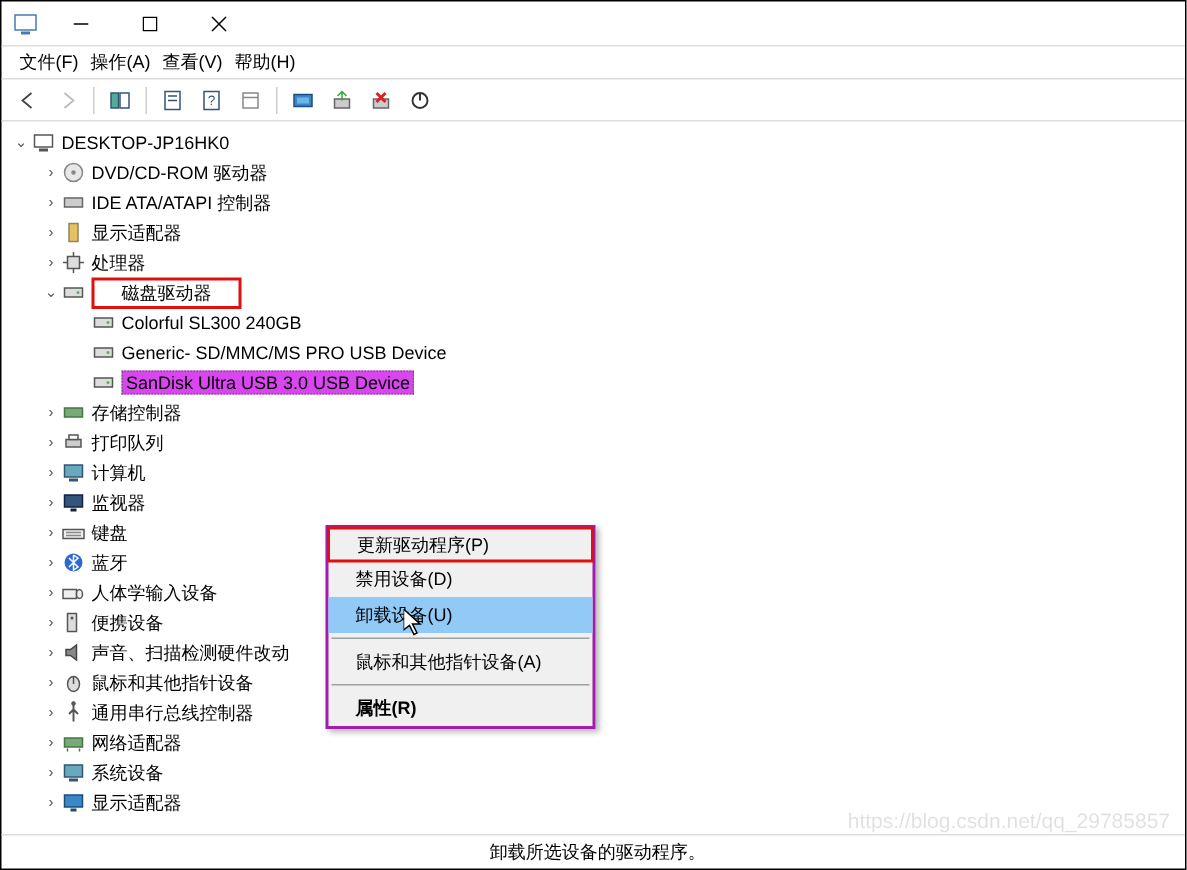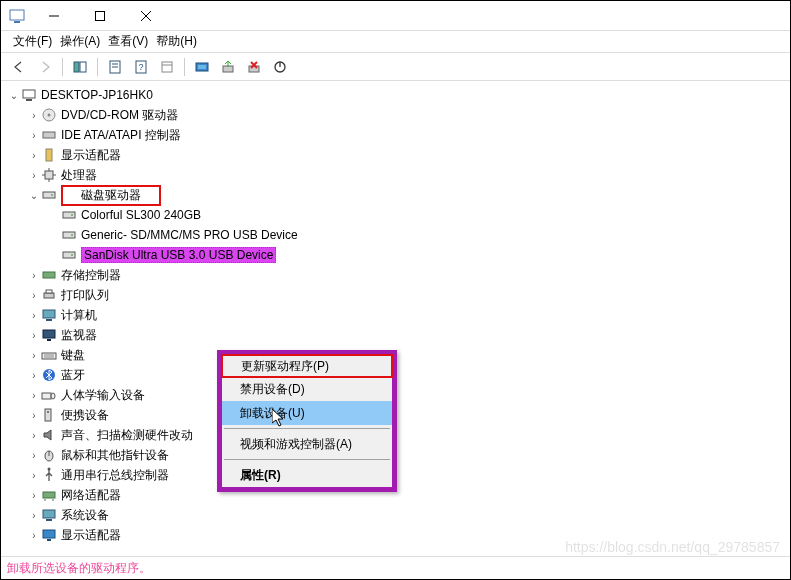--- a/index.html
+++ b/index.html
@@ -14,27 +14,27 @@
 .menu-item { cursor: pointer; padding: 2px 4px; }
 .toolbar { height: 28px; display: flex; align-items: center; padding-left: 6px; gap: 2px; border-bottom: 1px solid #ddd; }
 .tb-btn { width: 24px; height: 22px; display: flex; align-items: center; justify-content: center; cursor: pointer; border: 1px solid transparent; }
 .tb-sep { width: 1px; height: 18px; background: #ccc; margin: 0 3px; }
 .content { flex: 1; overflow: auto; padding: 4px 2px; position: relative; border-bottom: 1px solid #ddd; }
 .tree-row { display: flex; align-items: center; height: 20px; white-space: nowrap; cursor: default; }
 .expander { width: 14px; text-align: center; color: #555; cursor: pointer; font-size: 10px; }
 .node-icon { width: 16px; height: 16px; margin-right: 4px; display: inline-flex; align-items: center; justify-content: center; }
 .selected { background: #d946ef; border: 1px dotted #666; padding: 0 2px; }
 .highlight-red { border: 2px solid #e01010; padding: 0 18px; }
-.ctx-menu { position: absolute; left: 216px; top: 269px; width: 180px; background: #f0f0f0; border: 5px solid #a21caf; box-shadow: 2px 2px 4px rgba(0,0,0,0.3); z-index: 100; }
+.ctx-menu { position: absolute; left: 216px; top: 269px; width: 180px; background: #f0f0f0; border: 2px solid #a21caf; box-shadow: 2px 2px 4px rgba(0,0,0,0.3); z-index: 100; }
 .ctx-item { height: 24px; display: flex; align-items: center; padding-left: 18px; cursor: pointer; }
 .ctx-item.hovered { background: #91c9f7; }
 .ctx-item.highlighted { border: 2px solid #e01010; height: 24px; margin: -1px; }
 .ctx-sep { height: 1px; background: #a0a0a0; margin: 3px 2px; }
 .ctx-cursor { position: absolute; left: 50px; top: 54px; pointer-events: none; z-index: 101; }
-.statusbar { height: 22px; display: flex; align-items: center; padding-left: 6px; font-size: 12px; color: #ec4899; }
+.statusbar { height: 22px; display: flex; align-items: center; padding-left: 6px; font-size: 12px; color: #000000; justify-content: center; }
 .watermark { position: absolute; right: 10px; bottom: 24px; color: rgba(0,0,0,0.12); font-size: 14px; pointer-events: none; }
 </style>
 </head>
 <body>
 
 <div class="window">
 
   <div class="titlebar">
     <span class="titlebar-icon">
       <svg width="16" height="16" viewBox="0 0 16 16">
@@ -392,21 +392,21 @@
           <span>更新驱动程序(P)</span>
         </div>
       <div class="ctx-item">
           <span>禁用设备(D)</span>
         </div>
       <div class="ctx-item hovered">
           <span>卸载设备(U)</span>
         </div>
       <div class="ctx-sep"></div>
       <div class="ctx-item">
-          <span>视频和游戏控制器(A)</span>
+          <span>鼠标和其他指针设备(A)</span>
         </div>
       <div class="ctx-sep"></div>
       <div class="ctx-item" style="font-weight:bold">
           <span>属性(R)</span>
         </div>
       <svg class="ctx-cursor" width="16" height="20">
           <path d="M0 0 L0 14 L4 11 L7 17 L9 16 L6 10 L11 10 Z" fill="#fff" stroke="#000"></path>
         </svg>
     </div>
 

